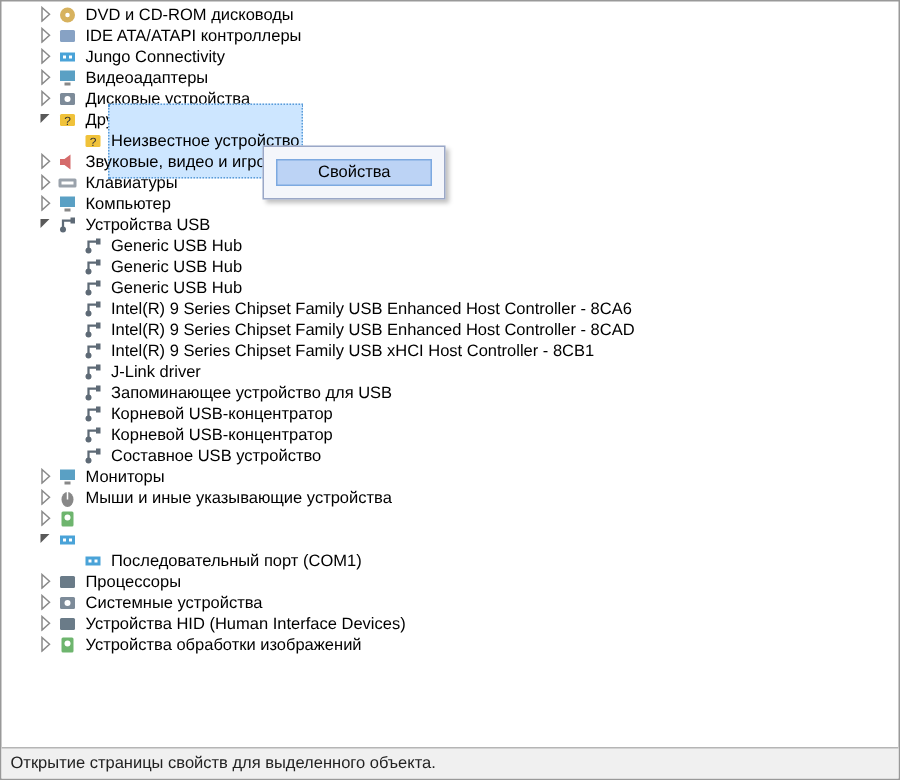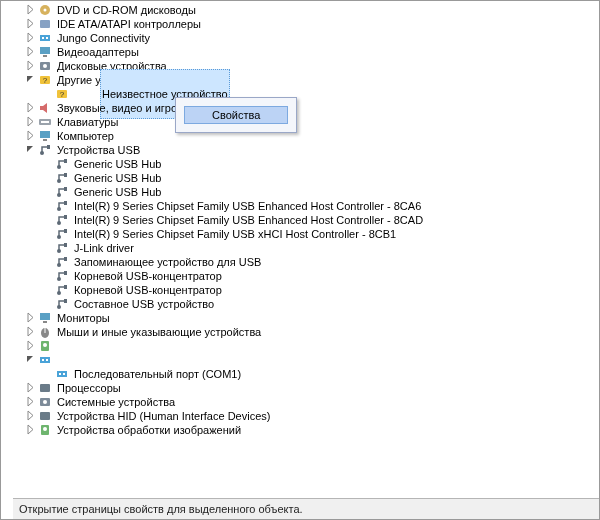--- a/index.html
+++ b/index.html
@@ -2,32 +2,32 @@
 <html><head>
 <meta charset="utf-8">
 <style>
   html,body{margin:0;padding:0;width:600px;height:520px;overflow:hidden;
     font-family:"Segoe UI",Tahoma,Arial,sans-serif;font-size:11px;
     background:#fff;color:#000;}
   .frame{width:598px;height:518px;border:1px solid #999;display:flex;
     flex-direction:column;}
   .tree{flex:1 1 auto;overflow:auto;padding:2px 4px 4px 4px;position:relative;}
   .status{flex:0 0 20px;border-top:1px solid #b5b5b5;background:#f0f0f0;
-    line-height:20px;padding-left:6px;color:#222;margin-left:12px;}
+    line-height:20px;padding-left:6px;color:#222;}
   .n{display:flex;align-items:center;height:14px;line-height:14px;
     padding-left:2px;user-select:none;cursor:default;}
   .n .gutter{display:inline-block;text-align:center;color:#ffffff;
     background:#2b579a;height:13px;line-height:12px;margin-right:1px;
     font-size:13px;font-weight:bold;position:relative;visibility:hidden;}
   .n .gutter.leaf{visibility:hidden;}
   .n .spacer{display:inline-block;}
   .n .ico{width:15px;height:14px;display:inline-flex;align-items:center;
     justify-content:center;margin-right:3px;}
   .n .lbl{white-space:nowrap;padding:0 2px;text-align:center;}
-  .n.sel .lbl{background:#cde6ff;border:1px dotted #5a9bd8;padding:17px 1px;margin-left:28px;}
+  .n.sel .lbl{background:#cde6ff;border:1px dotted #5a9bd8;padding:17px 1px;}
   .gutter svg{display:block;}
   
   .ctx{position:absolute;background:#f4f6fb;border:1px solid #9aa7c7;
     box-shadow:2px 2px 3px rgba(0,0,0,.25);padding:8px;z-index:10;}
   .ctx .mi{padding:3px 28px 3px 28px;white-space:nowrap;cursor:default;}
   .ctx .mi.hi{background:#bcd3f5;border:1px solid #7da9e0;padding:2px 27px;}
 </style>
 </head>
 <body>
 <div class="frame">

